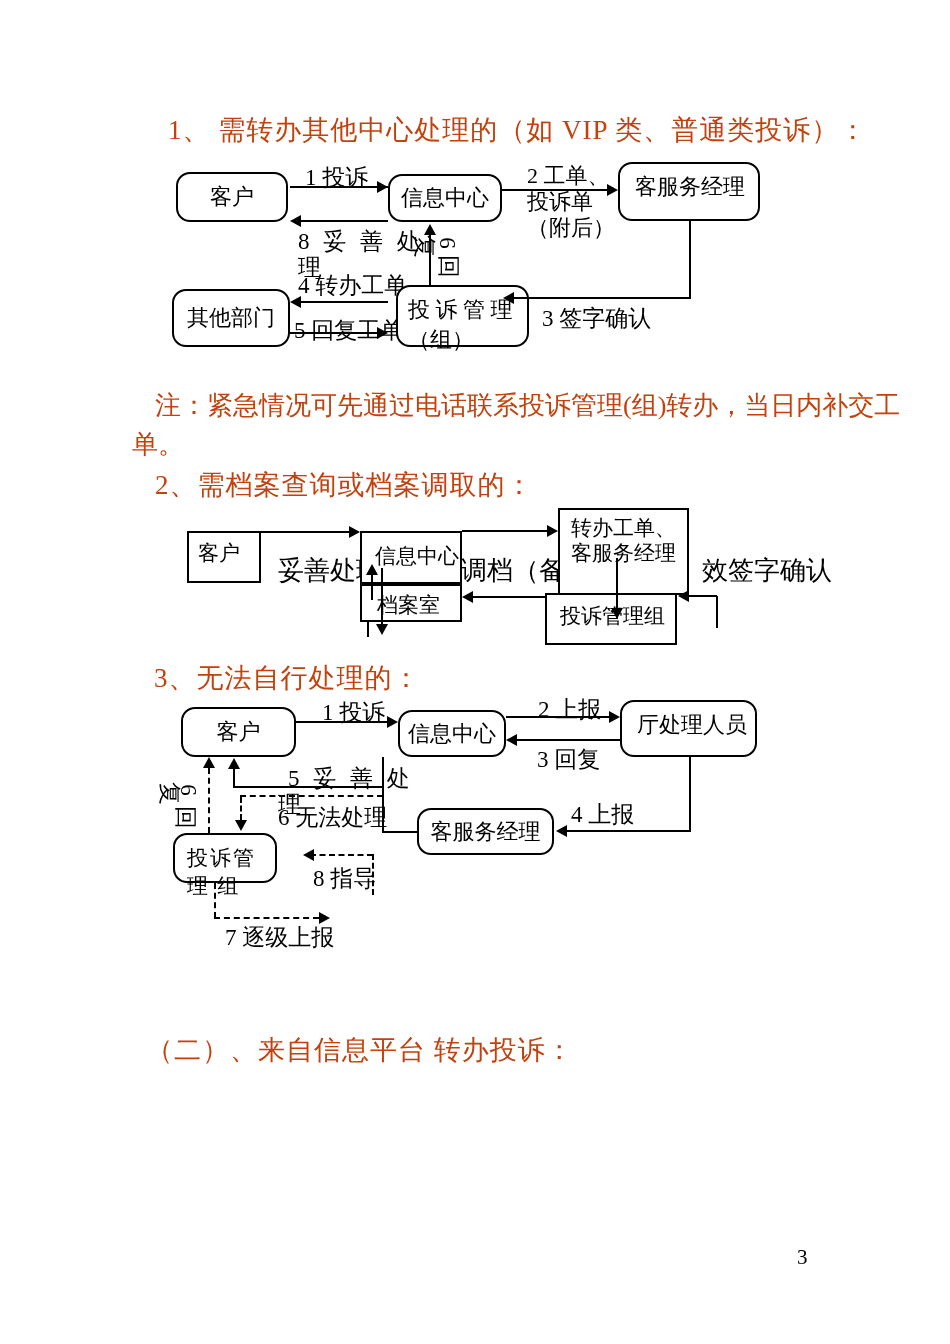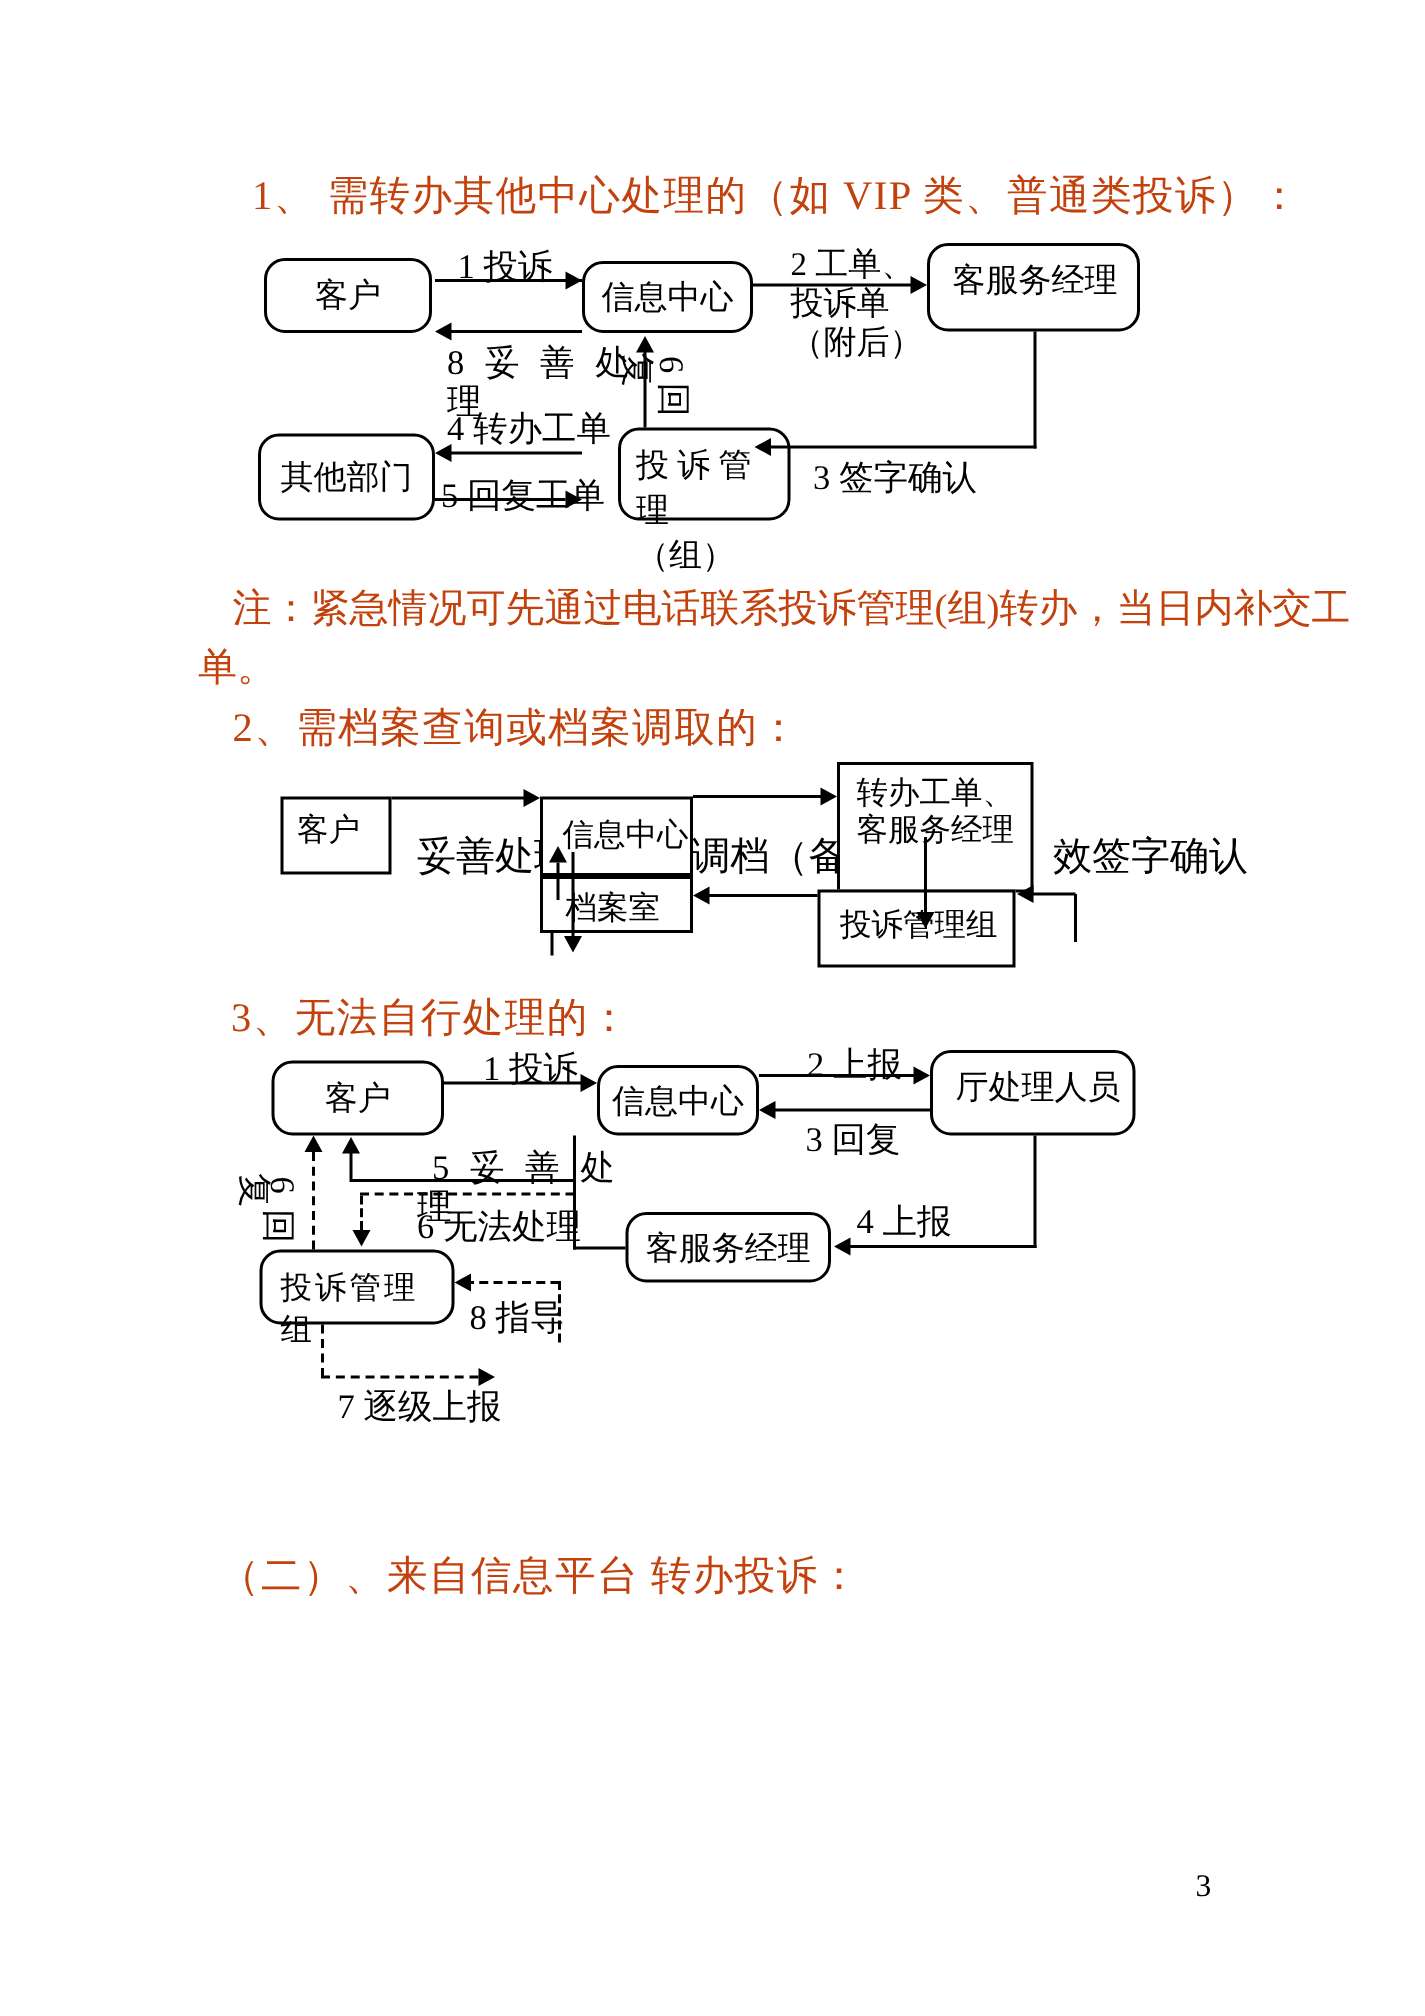--- a/index.html
+++ b/index.html
@@ -49,21 +49,21 @@
   <div class="rbox center" style="left:176px;top:172px;width:112px;height:50px;">
       <span>客户</span>
     </div>
   <div class="rbox center" style="left:388px;top:174px;width:114px;height:48px;">
       <span>信息中心</span>
     </div>
   <div class="rbox toppad" style="left:618px;top:162px;width:142px;height:59px;"><span>客服务经理</span></div>
   <div class="rbox center" style="left:172px;top:289px;width:118px;height:58px;">
       <span>其他部门</span>
     </div>
-  <div class="rbox" style="left:412px;top:285px;width:115px;height:62px;padding:8px 12px 0 10px;">
+  <div class="rbox" style="left:396px;top:285px;width:133px;height:62px;padding:8px 12px 0 10px;">
     <div>投 诉 管 理</div>
     <div>（组）</div>
   </div>
 
   <div class="hl" style="left:290px;top:186px;width:98px;"></div>
   <div class="ar r" style="left:377px;top:181px;"></div>
   <div class="lbl" style="left:305px;top:162px;">1 投诉</div>
 
   <div class="hl" style="left:296px;top:220px;width:92px;"></div>
   <div class="ar l" style="left:290px;top:215px;"></div>
@@ -144,21 +144,21 @@
   <div class="rbox center" style="left:181px;top:707px;width:115px;height:50px;">
       <span>客户</span>
     </div>
   <div class="rbox center" style="left:398px;top:710px;width:108px;height:47px;">
       <span>信息中心</span>
     </div>
   <div class="rbox toppad" style="left:620px;top:700px;width:137px;height:57px;"><span>厅处理人员</span></div>
   <div class="rbox center" style="left:417px;top:808px;width:137px;height:47px;">
       <span>客服务经理</span>
     </div>
-  <div class="rbox" style="left:173px;top:833px;width:130px;height:50px;padding:9px 0 0 12px;font-size:21px;letter-spacing:2px;"><span>投诉管理 组</span></div>
+  <div class="rbox" style="left:173px;top:833px;width:104px;height:50px;padding:9px 0 0 12px;font-size:21px;letter-spacing:2px;"><span>投诉管理 组</span></div>
 
   <div class="hl" style="left:296px;top:721px;width:98px;"></div>
   <div class="ar r" style="left:387px;top:716px;"></div>
   <div class="lbl" style="left:322px;top:697px;">1 投诉</div>
 
   <div class="hl" style="left:506px;top:716px;width:110px;"></div>
   <div class="ar r" style="left:609px;top:711px;"></div>
   <div class="lbl" style="left:538px;top:694px;">2 上报</div>
 
   <div class="hl" style="left:512px;top:739px;width:108px;"></div>

